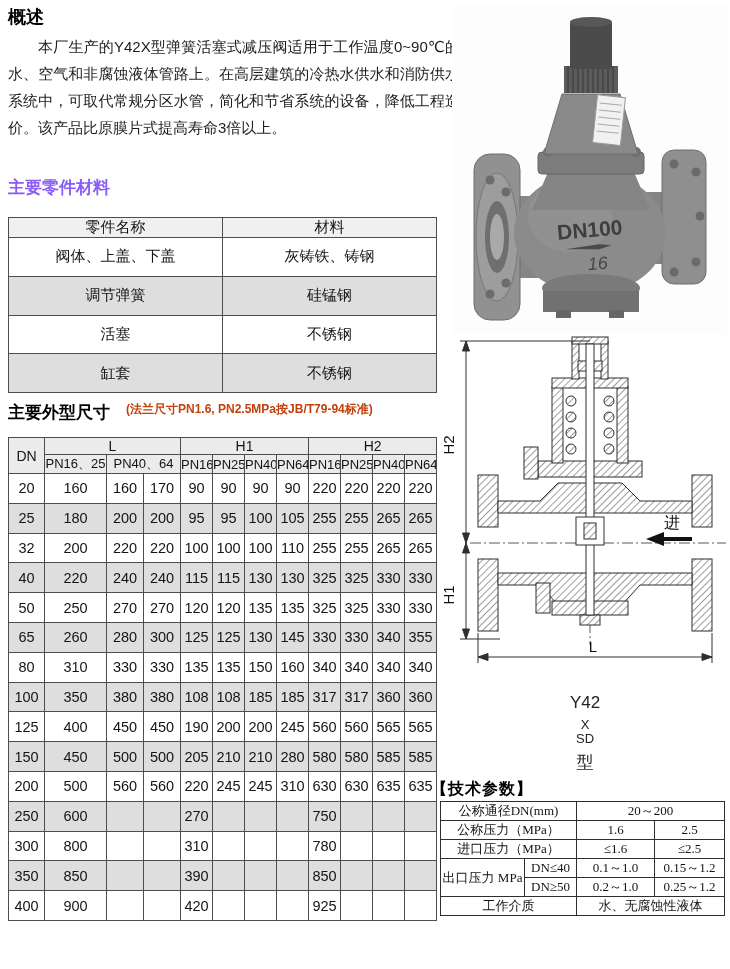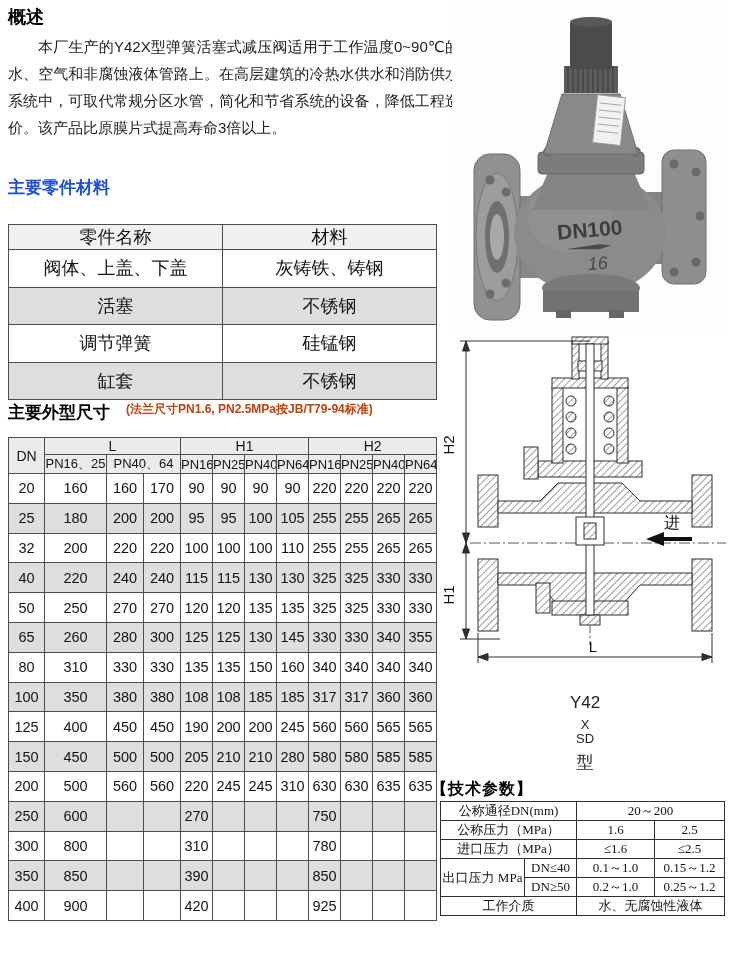--- a/index.html
+++ b/index.html
@@ -5,42 +5,42 @@
   html,body{margin:0;padding:0;}
   body{
     width:730px;height:969px;position:relative;overflow:hidden;
     background:#ffffff;color:#151515;
     font-family:"Liberation Sans","DejaVu Sans",sans-serif;
   }
   .abs{position:absolute;}
 
   
   #overview-heading{left:8px;top:5px;font-size:18px;font-weight:bold;color:#000;}
-  #materials-heading{left:8px;top:176px;font-size:17px;font-weight:bold;color:#1d4ed8;}
+  #materials-heading{left:8px;top:176px;font-size:17px;font-weight:bold;color:#8b5cf6;}
   #dims-heading-row{left:8px;top:401px;display:flex;align-items:flex-start;white-space:nowrap;}
   #dims-heading{font-size:17px;font-weight:bold;color:#000;}
   #dims-note{font-size:12px;font-weight:bold;color:#c2410c;margin-left:16px;}
   #tech-heading{left:431px;top:779px;font-family:"Liberation Serif","DejaVu Serif",serif;
     font-weight:bold;font-size:16px;color:#000;letter-spacing:1px;}
 
   
   #overview-text{
     left:8px;top:33px;width:452px;font-size:15px;line-height:27px;
     text-indent:2em;text-align:justify;color:#1c1c1c;
   }
 
   
   table{border-collapse:collapse;table-layout:fixed;}
   th,td{
     border:1px solid #4d4d4d;text-align:center;vertical-align:middle;
     padding:0;font-weight:normal;overflow:hidden;white-space:nowrap;color:#141414;
   }
 
   
-  #materials-table{left:8px;top:224px;width:428px;height:176px;font-size:18px;}
+  #materials-table{left:8px;top:217px;width:428px;height:176px;font-size:15px;}
   #materials-table thead th{background:#f0f0f0;}
   #materials-table tbody tr:nth-child(even) td{background:#dedede;}
 
   
   #dim-table{left:8px;top:437px;width:428px;height:484px;font-size:14px;}
   #dim-table thead th{background:#ebebeb;}
   #dim-table thead tr:nth-child(2) th{font-size:13px;}
   #dim-table tbody td{font-size:14.5px;}
   #dim-table tbody tr:nth-child(even) td{background:#dedede;}
 
@@ -82,26 +82,26 @@
       <th>零件名称</th>
       <th>材料</th>
     </tr>
   </thead>
   <tbody>
       <tr>
         <td>阀体、上盖、下盖</td>
         <td>灰铸铁、铸钢</td>
       </tr>
       <tr>
+        <td>调节弹簧</td>
+        <td>硅锰钢</td>
+      </tr>
+      <tr>
         <td>活塞</td>
         <td>不锈钢</td>
-      </tr>
-      <tr>
-        <td>调节弹簧</td>
-        <td>硅锰钢</td>
       </tr>
       <tr>
         <td>缸套</td>
         <td>不锈钢</td>
       </tr>
     </tbody>
 </table>
 
 <div class="abs" id="dims-heading-row">
   <span id="dims-heading">主要外型尺寸</span>

